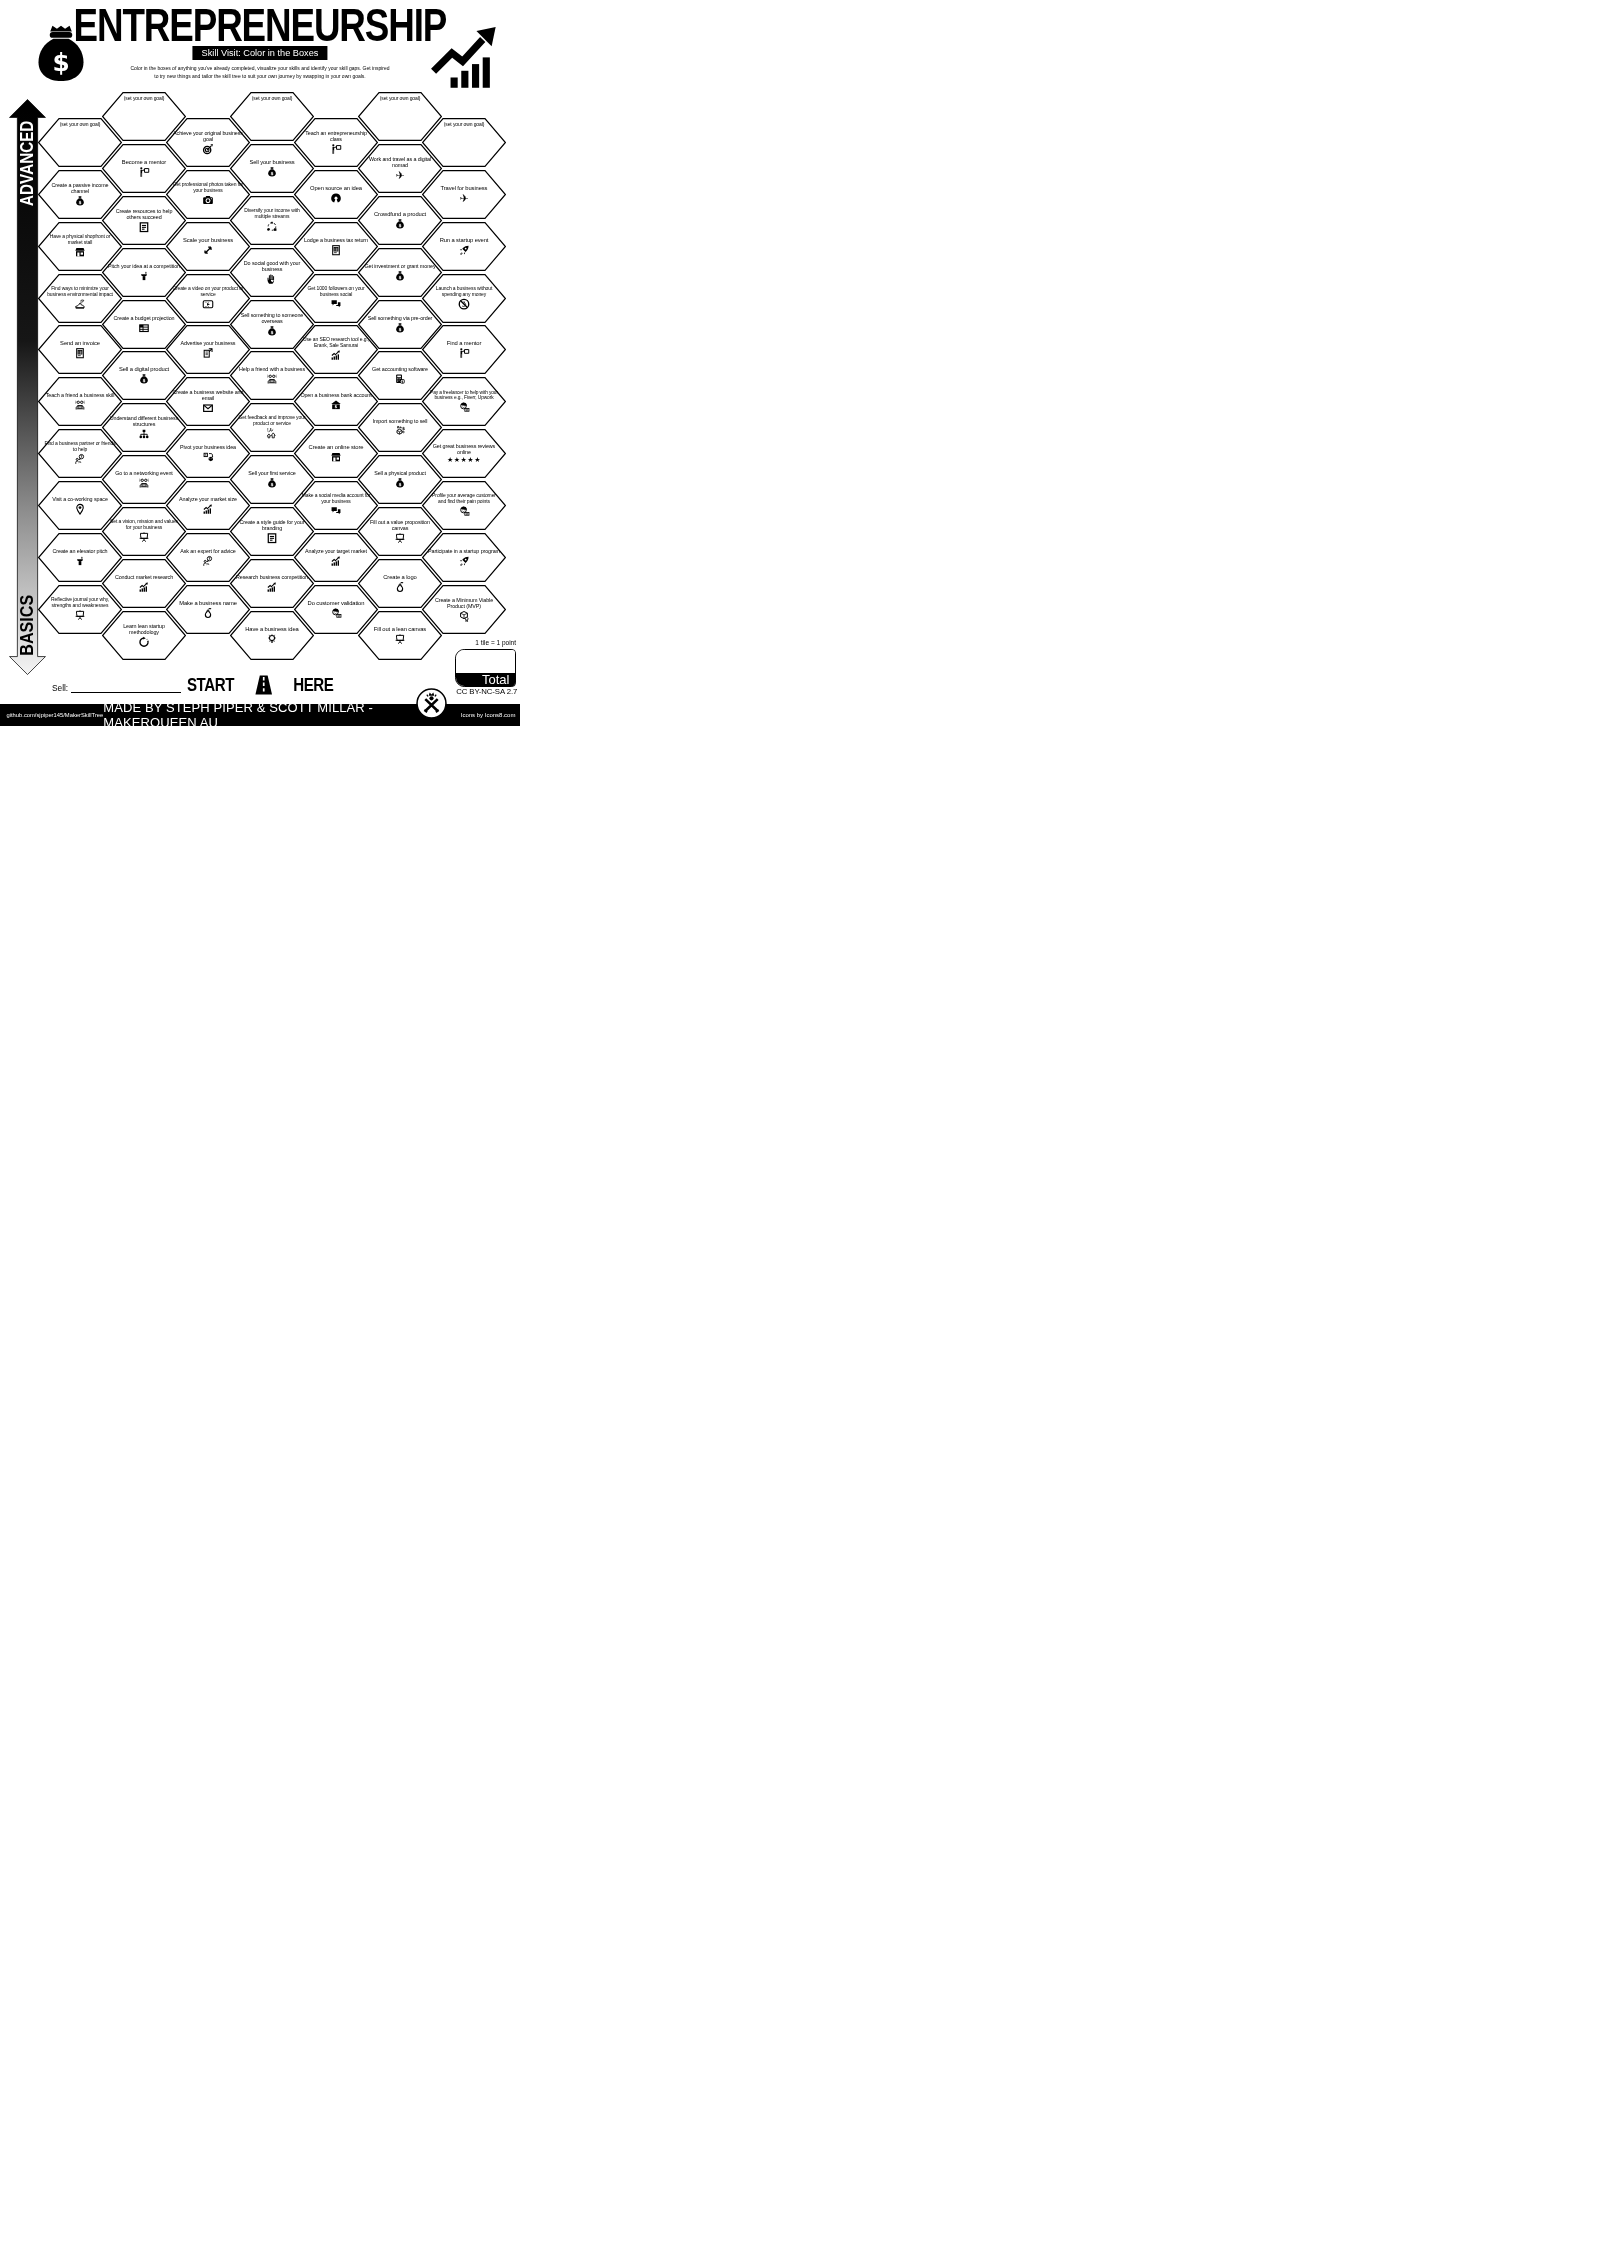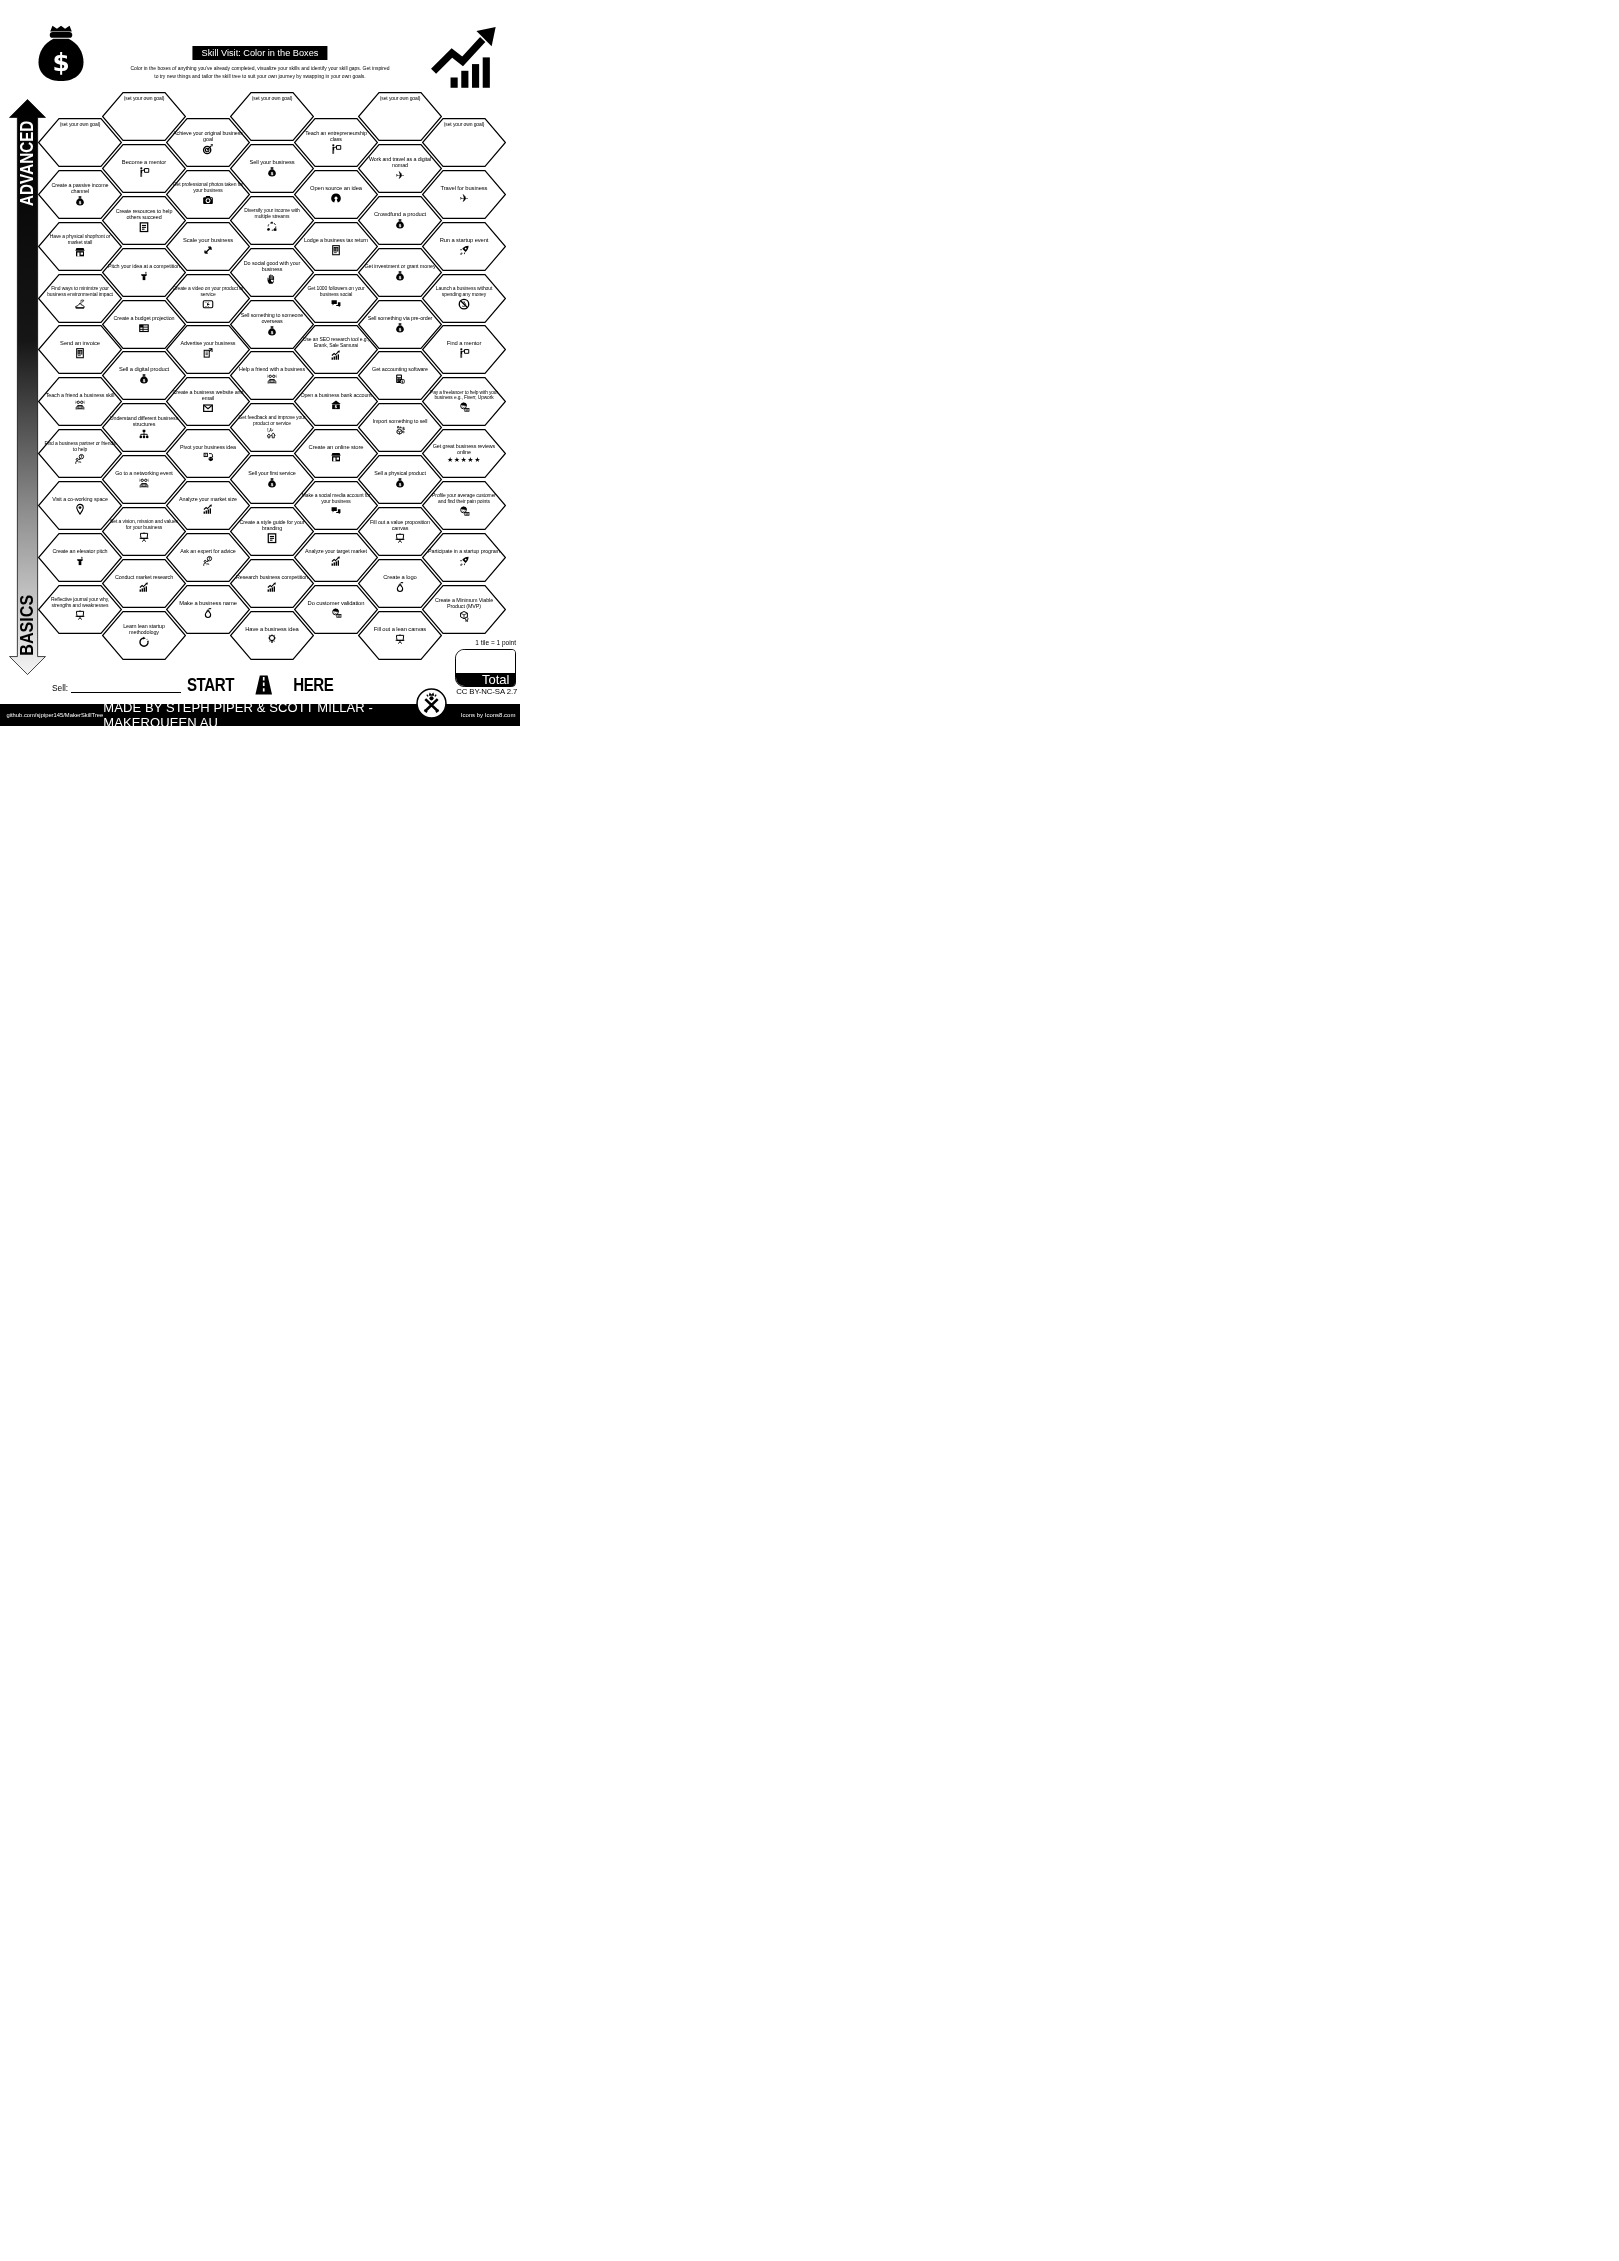--- a/index.html
+++ b/index.html
@@ -61,20 +61,21 @@
 
   <svg class="cornersvg" style="left:430px;top:24px;" width="67" height="65" viewBox="0 0 30 28" fill="#000">
     <rect x="9.2" y="23.4" width="3.2" height="4.6"></rect>
     <rect x="14" y="20.4" width="3.2" height="7.6"></rect>
     <rect x="18.8" y="17.4" width="3.2" height="10.6"></rect>
     <rect x="23.6" y="14.4" width="3.2" height="13.6"></rect>
     <path d="M1.6 20.6L9.8 12.4l4.8 3.8L23.6 6.4" fill="none" stroke="#000" stroke-width="3.2"></path>
     <path d="M20.8 2.6L29.4 0.8l-1.8 8.6z"></path>
   </svg>
 
+  <div id="title-wrap"><div id="title">ENTREPRENEURSHIP</div></div>
   <div id="subtitle-box">Skill Visit: Color in the Boxes</div>
   <div id="desc">
     <span>Color in the boxes of anything you've already completed, visualize your skills and identify your skill gaps.  Get inspired</span><br>
     <span>to try new things and tailor the skill tree to suit your own journey by swapping in your own goals.</span>
   </div>
 
   <svg id="level-arrow" width="37" height="576" viewBox="0 0 80 1250">
     <defs>
       <linearGradient id="lvlgrad" x1="0" y1="0" x2="0" y2="1">
         <stop offset="0" stop-color="#000"></stop>

